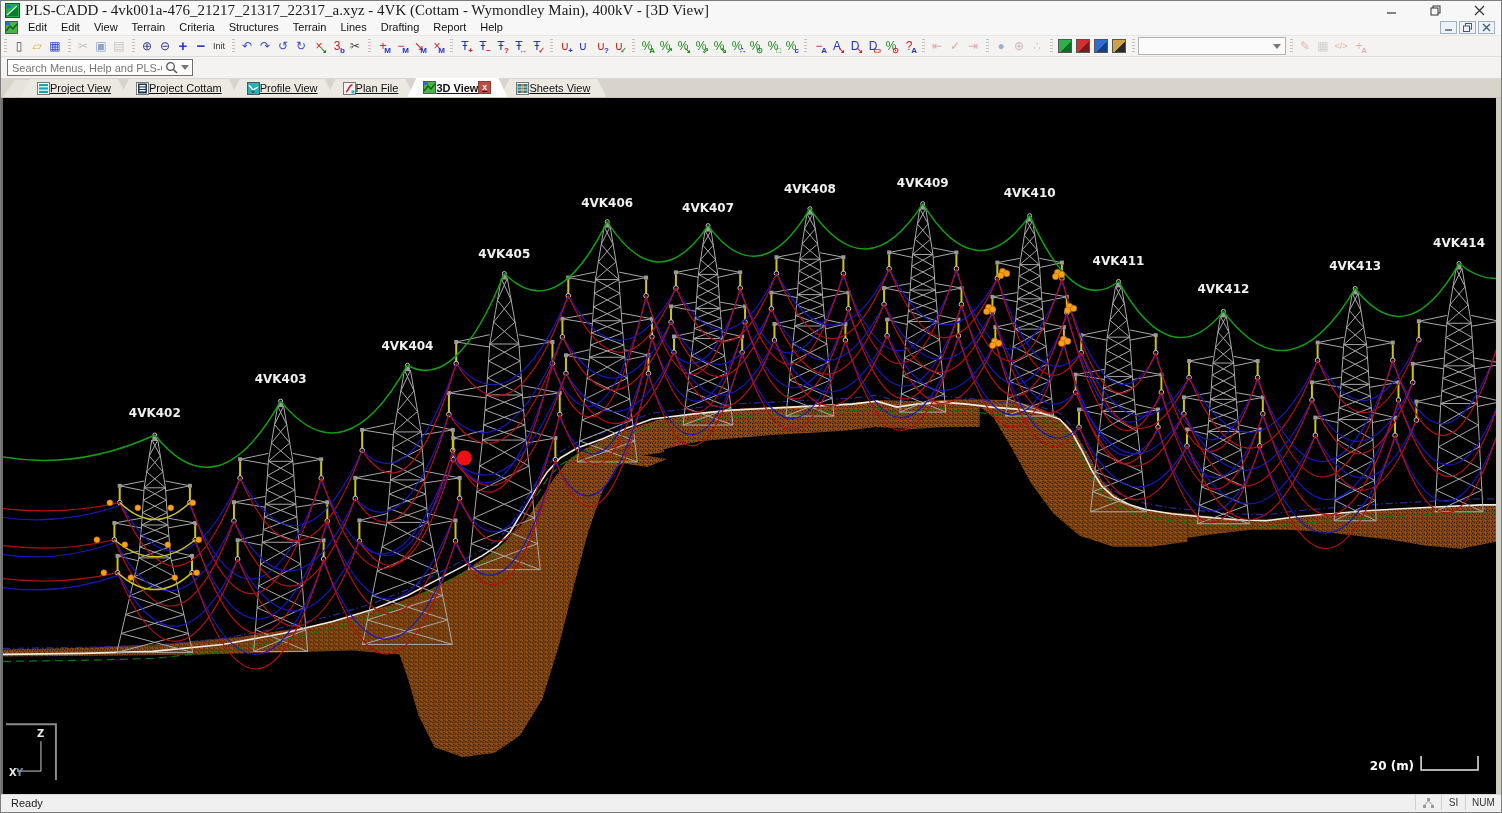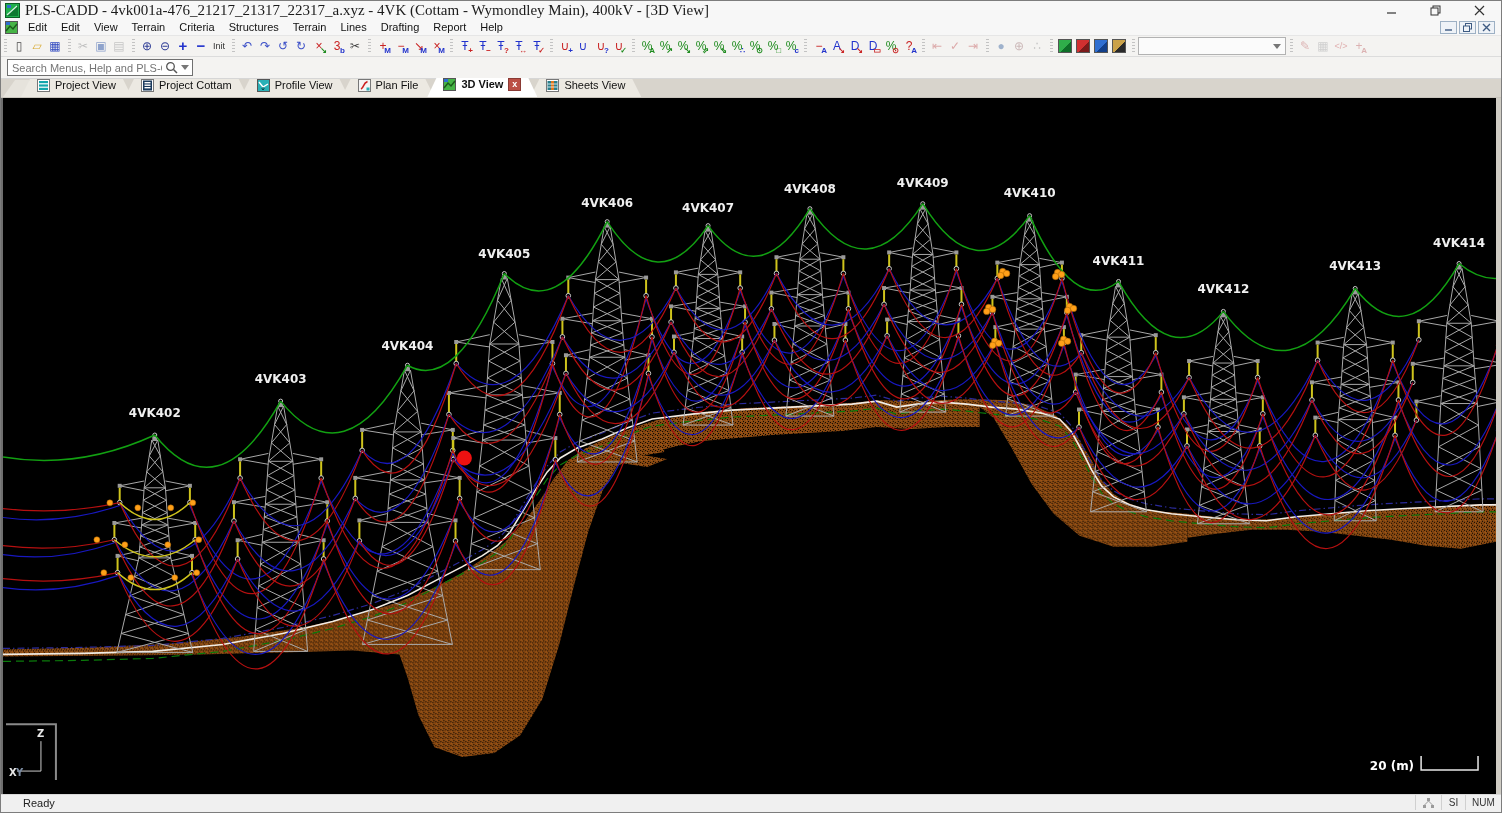--- a/index.html
+++ b/index.html
@@ -30,30 +30,30 @@
   .tb-sq{width:14px;height:14px;border:1px solid #555;}
   .tb-combo{width:148px;height:18px;background:#fbfbfb;border:1px solid #b2b2b2;display:flex;align-items:center;justify-content:flex-end;padding-right:4px;}
   .chev{width:0;height:0;border-left:4px solid transparent;border-right:4px solid transparent;border-top:5px solid #777;}
   
   .searchrow{height:22px;display:flex;align-items:center;background:#f4f3f1;border-bottom:1px solid #d6d6d6;padding-left:6px;gap:4px;}
   .searchbox{width:186px;height:17px;border:1px solid #707070;background:#fff;display:flex;align-items:center;padding:0 3px 0 4px;gap:3px;}
   .searchbox input{flex:1;border:none;outline:none;font-size:11px;font-family:"Liberation Sans",sans-serif;color:#444;padding:0;background:transparent;}
   
   .tabsrow{height:19px;display:flex;align-items:flex-end;background:#d8d4cc;padding-left:2px;border-bottom:1px solid #c8c4bc;}
   .tab-lead{width:26px;height:17px;background:#e6e3dc;clip-path:polygon(12px 0,100% 0,100% 100%,0 100%);margin-right:-8px;}
-  .tab{position:relative;height:18px;display:flex;gap:5px;padding:0 16px;font-size:11px;color:#111;
-       background:#ece9e2;clip-path:polygon(9px 0,calc(100% - 9px) 0,100% 100%,0 100%);margin-right:-7px;cursor:default;}
+  .tab{position:relative;height:18px;display:flex;align-items:center;padding:0 16px;font-size:11px;color:#111;
+       background:#ece9e2;clip-path:polygon(9px 0,calc(100% - 9px) 0,100% 100%,0 100%);margin-right:-7px;cursor:default;text-decoration:underline;}
   .tab.active{background:#ffffff;font-weight:bold;z-index:5;height:19px;}
   .tab .ticon{display:flex;}
   .closebox{width:13px;height:13px;background:#bb4f45;border:1px solid #8a3a34;color:#fff;font-size:9px;line-height:11px;text-align:center;font-weight:bold;}
   
   .viewport{position:relative;height:696px;background:#000;border-left:2px solid #6e6e6e;border-right:5px solid #cfccc4;}
   .viewport svg{display:block;width:100%;height:100%;}
   
-  .statusbar{height:16px;display:flex;align-items:center;background:#f0f0f0;border-top:1px solid #d9d9d9;font-size:11px;color:#222;padding-left:12px;}
+  .statusbar{height:16px;display:flex;align-items:center;background:#f0f0f0;border-top:1px solid #d9d9d9;font-size:11px;color:#222;}
   .statusbar .msg{padding-left:10px;flex:1;}
   .spanel{height:100%;display:flex;align-items:center;justify-content:center;border-left:1px solid #d0d0d0;font-size:10px;color:#333;}
 </style>
 </head>
 <body>
 
 <div class="app">
 
   <div class="titlebar">
     <span style="display:flex;">

